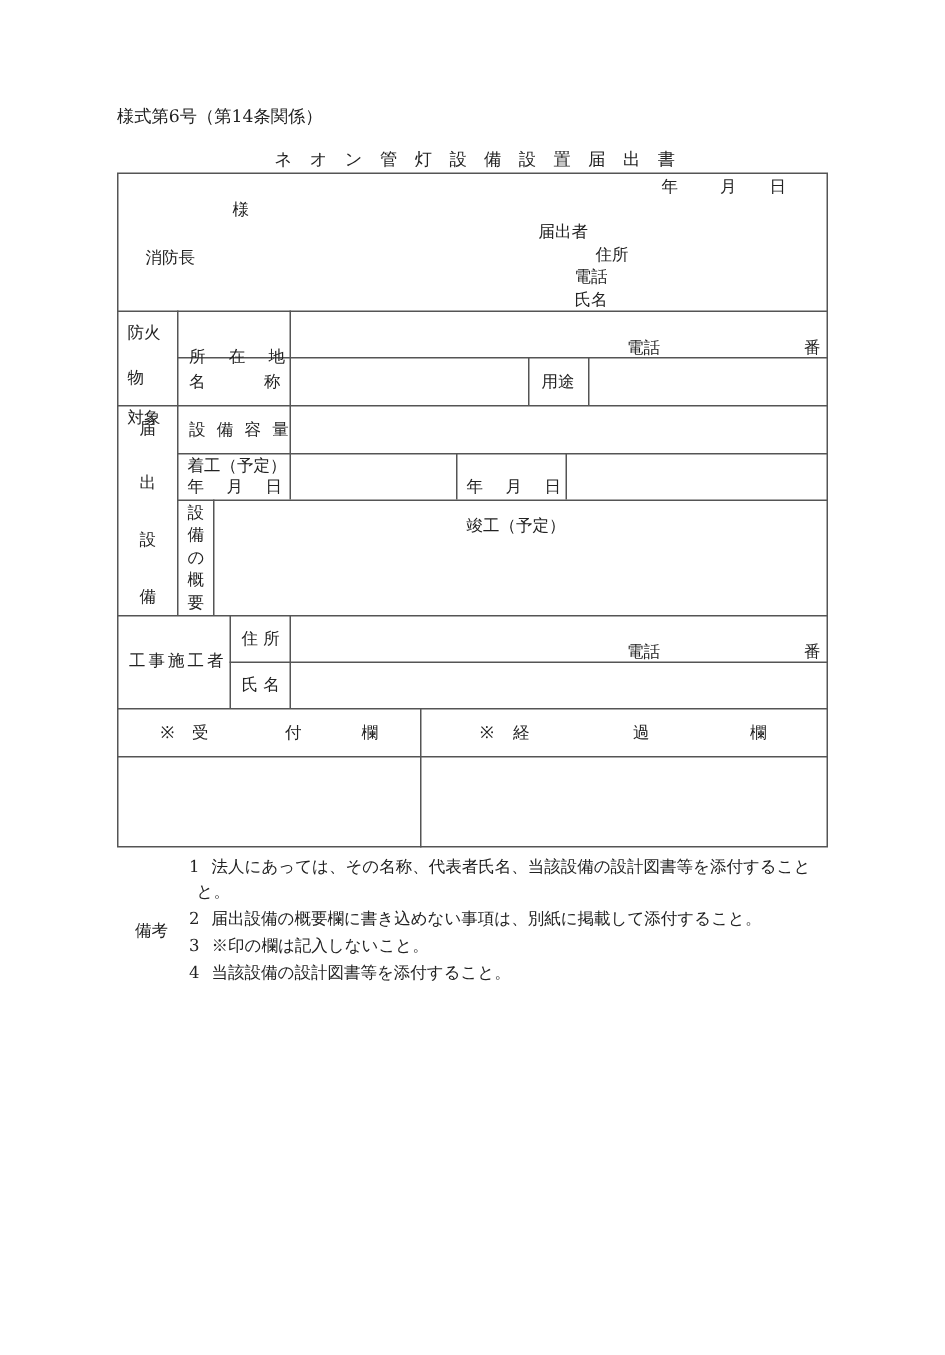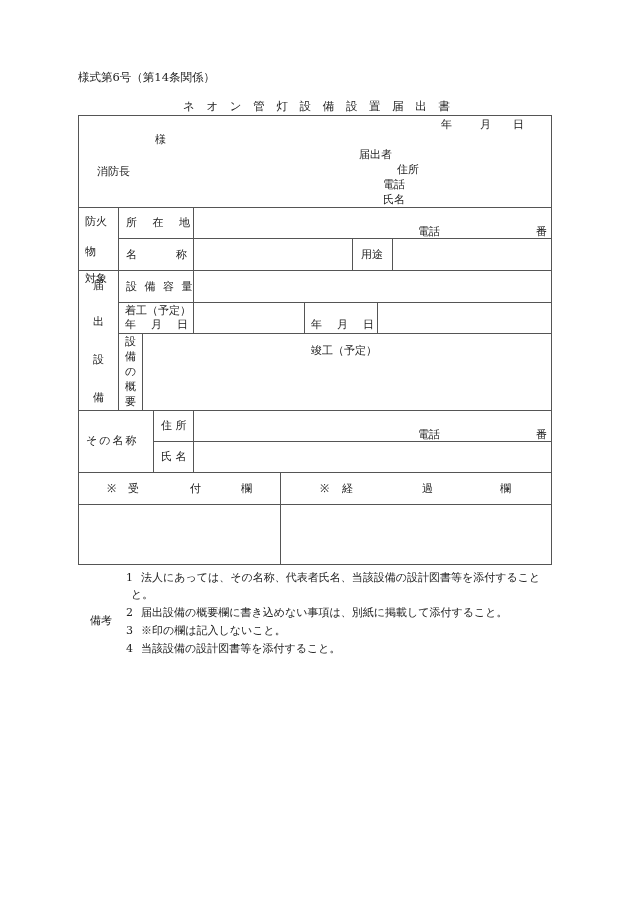--- a/index.html
+++ b/index.html
@@ -3,21 +3,21 @@
 <meta charset="utf-8">
 <style>
   html, body { margin:0; padding:0; background:#ffffff; }
   body { width:630px; height:903px; position:relative; overflow:hidden;
          font-family:"DejaVu Serif","Liberation Serif",serif; color:#222; font-size:11px; }
   .abs { position:absolute; white-space:nowrap; line-height:1; }
   .hl { position:absolute; height:1px; background:#555; }
   .vl { position:absolute; width:1px; background:#555; }
   .frame { position:absolute; left:78px; top:115px; width:474px; height:450px;
            border:1px solid #555; box-sizing:border-box; }
-  .sp { letter-spacing:12px; }
+  .sp { letter-spacing:12px;margin-top:15px; }
 </style>
 </head>
 <body>
 
 <div class="abs" style="left:78px;top:72px;font-size:11.5px;">様式第6号（第14条関係）</div>
 <div class="abs" style="left:183px;top:101px;font-size:11.5px;letter-spacing:4px;">ネ オ ン 管 灯 設 備 設 置 届 出 書</div>
 
 <div class="frame"></div>
 
 <div class="hl" style="left:78px;top:207px;width:474px;"></div>
@@ -69,21 +69,21 @@
 <div class="abs" style="left:125px;top:305px;">着工（予定）</div>
 <div class="abs" style="left:125px;top:319px;letter-spacing:2px;">年　月　日</div>
 <div class="abs" style="left:311px;top:305px;margin-top:40px;">竣工（予定）</div>
 <div class="abs" style="left:311px;top:319px;letter-spacing:2px;">年　月　日</div>
 <div class="abs" style="left:125px;top:336px;">設</div>
 <div class="abs" style="left:125px;top:351px;">備</div>
 <div class="abs" style="left:125px;top:366px;">の</div>
 <div class="abs" style="left:125px;top:381px;">概</div>
 <div class="abs" style="left:125px;top:396px;">要</div>
 
-<div class="abs" style="left:86px;top:435px;letter-spacing:2px;">その名称</div>
+<div class="abs" style="left:86px;top:435px;letter-spacing:2px;">工事施工者</div>
 <div class="abs" style="left:161px;top:420px;">住 所</div>
 <div class="abs" style="left:418px;top:429px;">電話</div>
 <div class="abs" style="left:536px;top:429px;">番</div>
 <div class="abs" style="left:161px;top:451px;">氏 名</div>
 
 <div class="abs" style="left:107px;top:483px;">※</div>
 <div class="abs" style="left:128px;top:483px;">受</div>
 <div class="abs" style="left:190px;top:483px;">付</div>
 <div class="abs" style="left:241px;top:483px;">欄</div>
 <div class="abs" style="left:320px;top:483px;">※</div>

